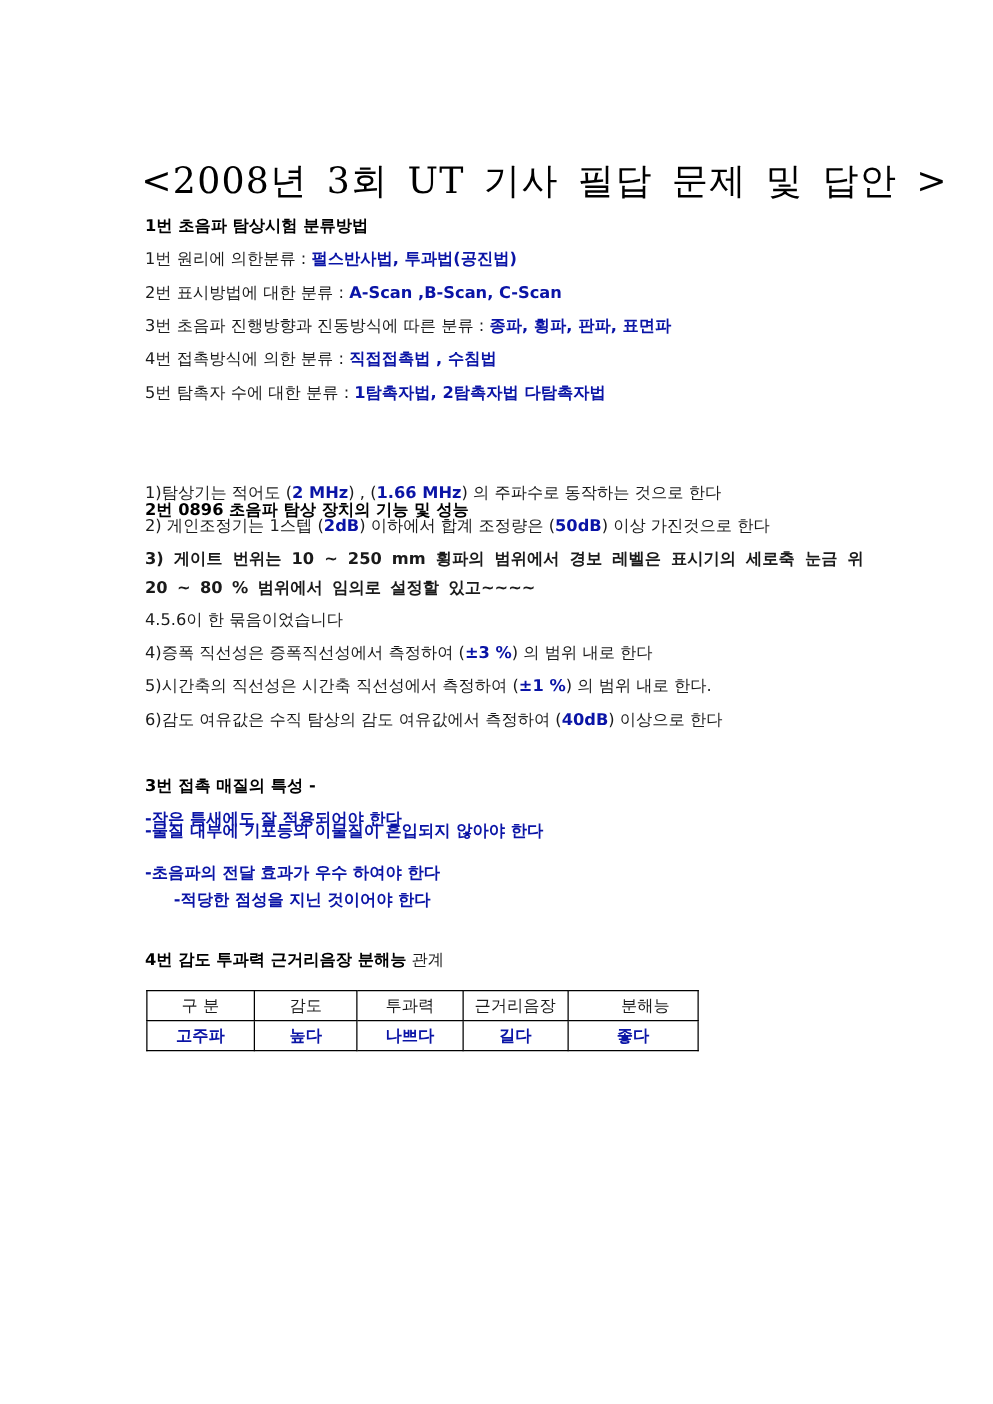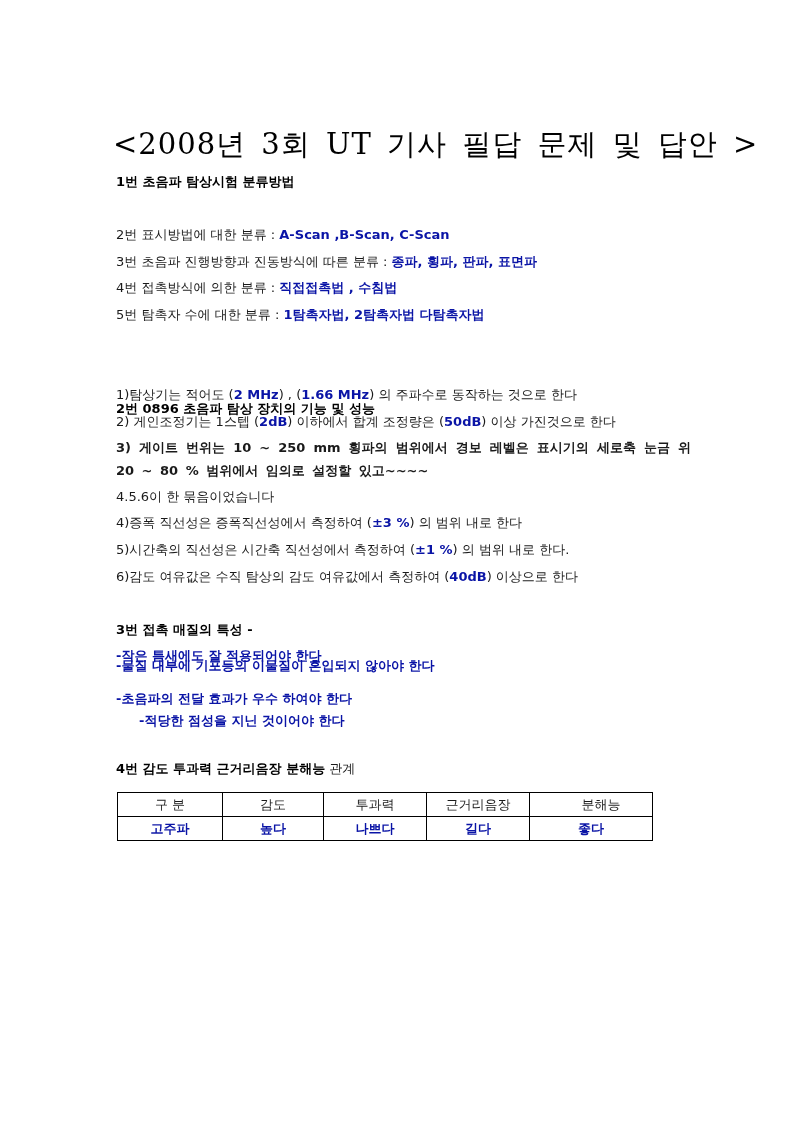--- a/index.html
+++ b/index.html
@@ -60,21 +60,21 @@
       line-height: 23px;
       color: #1a1a1a;
       text-align: justify;
       text-align-last: left;
       word-spacing: 3px;
     }
     table.rel {
       position: absolute;
       left: 117px;
       top: 792px;
-      width: 536px;
+      width: 442px;
       border-collapse: collapse;
       font-size: 13px;
     }
     table.rel td {
       border: 1px solid #000;
       text-align: center;
       height: 23px;
       padding: 0;
     }
     table.rel tr.head td {
@@ -87,20 +87,23 @@
   </style>
 </head>
 <body>
 
 <div class="page">
 
   <div class="title">&lt;2008년 3회 UT 기사 필답 문제 및 답안 &gt;</div>
 
   <div class="line heading" style="top:173px;">1번 초음파 탐상시험 분류방법</div>
 
+  <div class="line" style="top:199px;">
+    <span>1번 원리에 의한분류 : </span><span class="ans">펄스반사법, 투과법(공진법)</span>
+  </div>
   <div class="line" style="top:226px;">
     <span>2번 표시방법에 대한 분류 : </span><span class="ans">A-Scan ,B-Scan, C-Scan</span>
   </div>
   <div class="line" style="top:253px;">
     <span>3번 초음파 진행방향과 진동방식에 따른 분류 : </span><span class="ans">종파, 횡파, 판파, 표면파</span>
   </div>
   <div class="line" style="top:279px;">
     <span>4번 접촉방식에 의한 분류 : </span><span class="ans">직접접촉법 , 수침법</span>
   </div>
   <div class="line" style="top:306px;">

